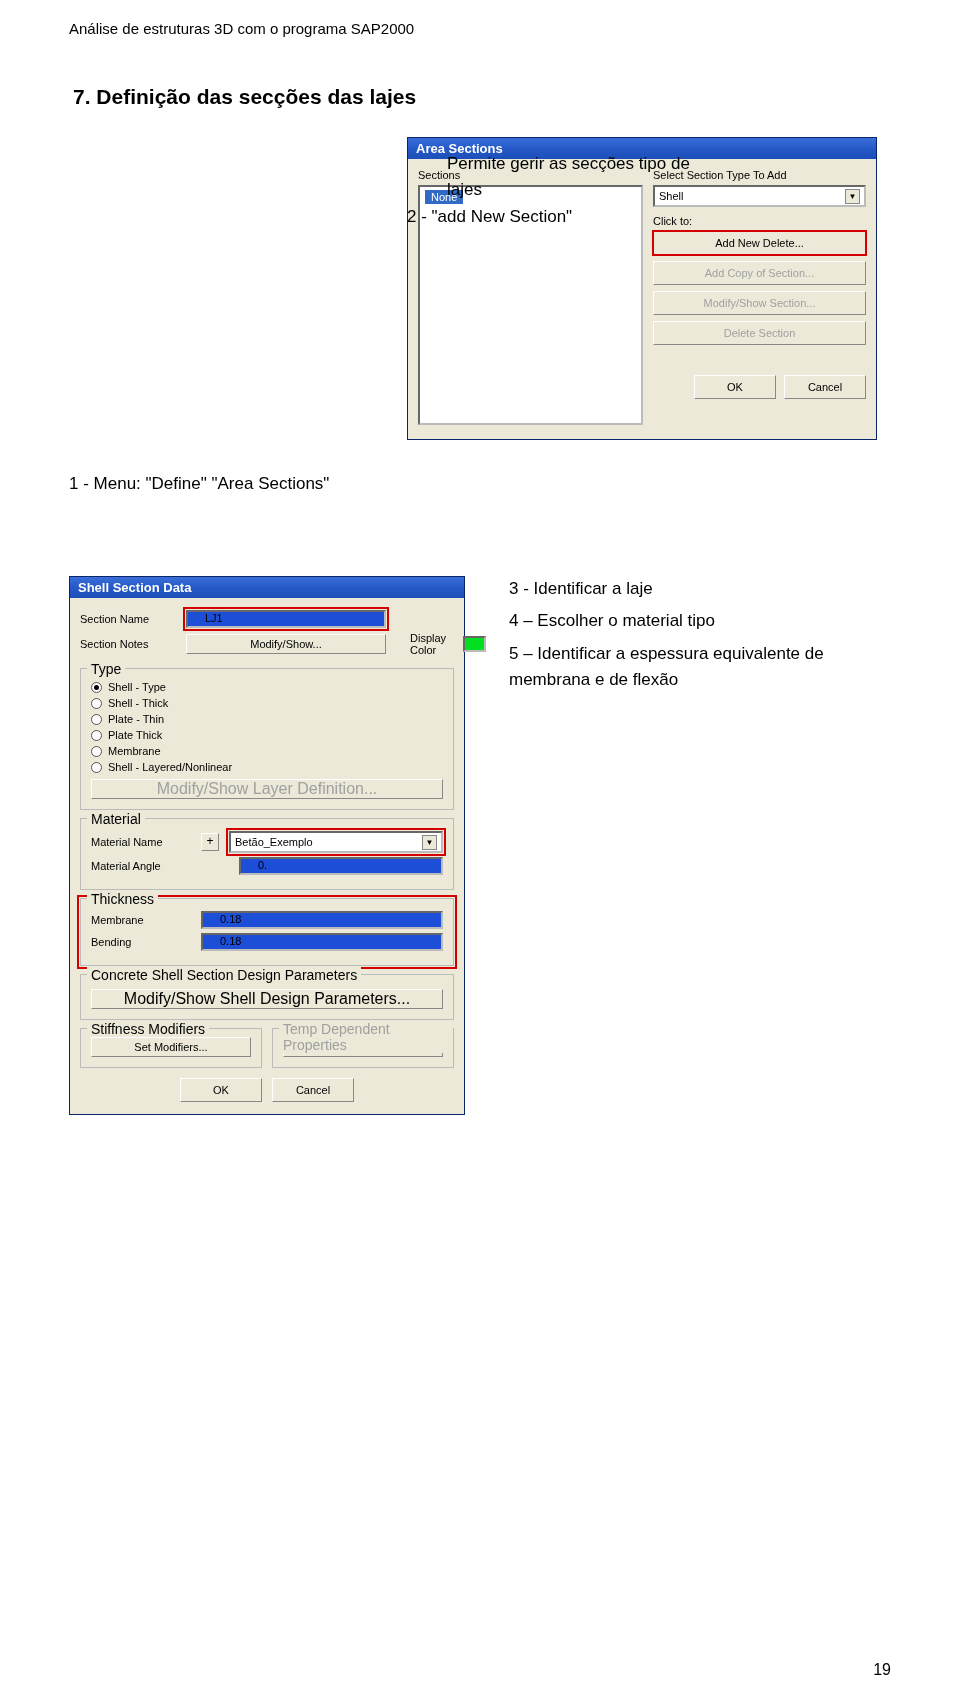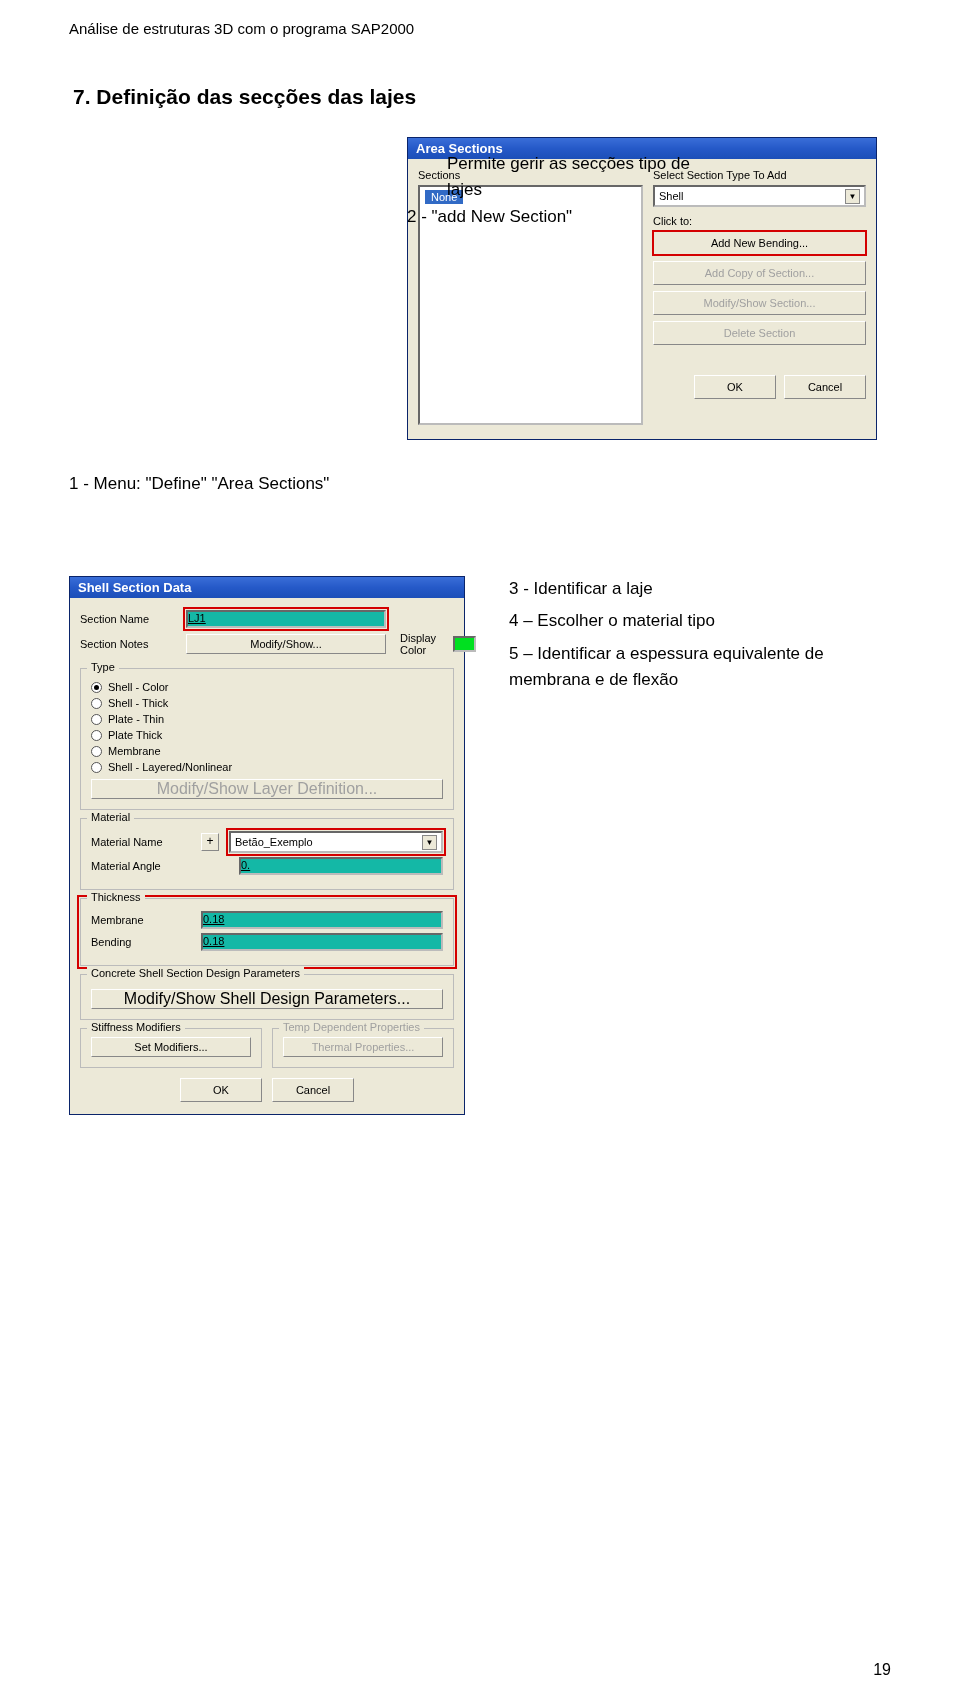--- a/index.html
+++ b/index.html
@@ -50,35 +50,35 @@
     margin-bottom:6px; font-size:11px; text-align:center; line-height:22px;
   }
   .btn.disabled { color:#a0a0a0; }
   .btn.red { outline:2px solid #d40000; outline-offset:-1px; }
   .okcancel { display:flex; gap:8px; justify-content:flex-end; margin-top:30px; }
   .okcancel .btn { width:82px; margin:0; }
   
   .row2 { display:flex; gap:44px; margin-top:46px; align-items:flex-start; }
   .dialog2 { width: 396px; }
   .dlg2-body { padding:8px 10px 12px 10px; font-size:11px; }
-  .grid2 { display:flex; gap:14px;justify-content:space-between; }
+  .grid2 { display:flex; gap:24px;justify-content:space-between; }
   .grid2 .left { flex:1; }
   .grid2 .right { width:90px; }
   .inp {
-    background:#14b8a6; border:2px inset #bbb; height:18px; padding:0 0; display:inline-block;text-decoration:underline;
+    background:#1d4ed8; border:2px inset #bbb; height:18px; padding:0 17px; display:inline-block;
   }
   .inp.w200{width:200px;}
   .name-row{display:flex; align-items:center; gap:14px; margin:4px 0 6px;}
   .name-row .lab{width:92px;}
   .notes-row{display:flex; align-items:center; gap:14px; margin-bottom:6px;}
   .mod-btn{background:#ece9d8;border:1px solid #888;border-top-color:#fff;border-left-color:#fff;height:20px;width:200px;text-align:center;font-size:11px;line-height:18px;}
   .disp-color{display:flex;align-items:center;justify-content:flex-end;gap:8px;font-size:11px;}
   .colorbox{width:32px;height:16px;border:2px inset #bbb;background:#00e020;}
   .group{border:1px solid #bbb; padding:8px 10px 10px; margin-top:8px; position:relative;}
-  .group>.gtitle{position:absolute;top:-8px;left:6px;background:#ece9d8;padding:0 4px;font-size:11px;}
+  .group>.gtitle{position:absolute;top:-8px;left:6px;background:#ece9d8;padding:0 4px;font-size:14px;}
   .radio-row{display:flex;align-items:center;gap:6px;margin:4px 0;font-size:11px;}
   .radio{width:11px;height:11px;border:1px solid #555;border-radius:50%;background:#fff;display:inline-flex;align-items:center;justify-content:center;}
   .radio.sel::after{content:"";width:5px;height:5px;background:#000;border-radius:50%;}
   .wide-btn{background:#ece9d8;border:1px solid #888;border-top-color:#fff;border-left-color:#fff;height:20px;width:100%;text-align:center;font-size:16px;line-height:18px;color:#a0a0a0;margin-top:6px;}
   .mat-row{display:flex;align-items:center;gap:10px;margin:4px 0;}
   .mat-row .lab{width:100px;}
   .plus-btn{width:18px;height:18px;background:#ece9d8;border:1px solid #888;border-top-color:#fff;border-left-color:#fff;text-align:center;font-size:12px;line-height:15px;}
   .thick-row{display:flex;align-items:center;gap:10px;margin:4px 0;}
   .thick-row .lab{width:100px;}
   .stiff-row{display:flex;gap:10px;align-items:center;}
@@ -115,21 +115,21 @@
           <span class="highlighted-item">None</span>
         </div>
       </div>
       <div class="right-col">
         <span class="lbl">Select Section Type To Add</span>
         <div class="select-wrap">
           <span>Shell</span>
           <span class="dd-arrow">▼</span>
         </div>
         <span class="lbl">Click to:</span>
-        <div class="btn red">Add New Bending...</div>
+        <div class="btn red">Add New Delete...</div>
         <div class="btn disabled">Add Copy of Section...</div>
         <div class="btn disabled">Modify/Show Section...</div>
         <div class="btn disabled">Delete Section</div>
         <div class="okcancel">
           <div class="btn">OK</div>
           <div class="btn">Cancel</div>
         </div>
       </div>
     </div>
   </div>
@@ -163,21 +163,21 @@
             <span>Display Color</span>
             <div class="colorbox"></div>
           </div>
         </div>
       </div>
 
       <div class="group">
         <span class="gtitle">Type</span>
         <div class="radio-row">
             <span class="radio sel"></span>
-            <span>Shell - Color</span>
+            <span>Shell - Type</span>
           </div>
         <div class="radio-row">
             <span class="radio"></span>
             <span>Shell - Thick</span>
           </div>
         <div class="radio-row">
             <span class="radio"></span>
             <span>Plate - Thin</span>
           </div>
         <div class="radio-row">

